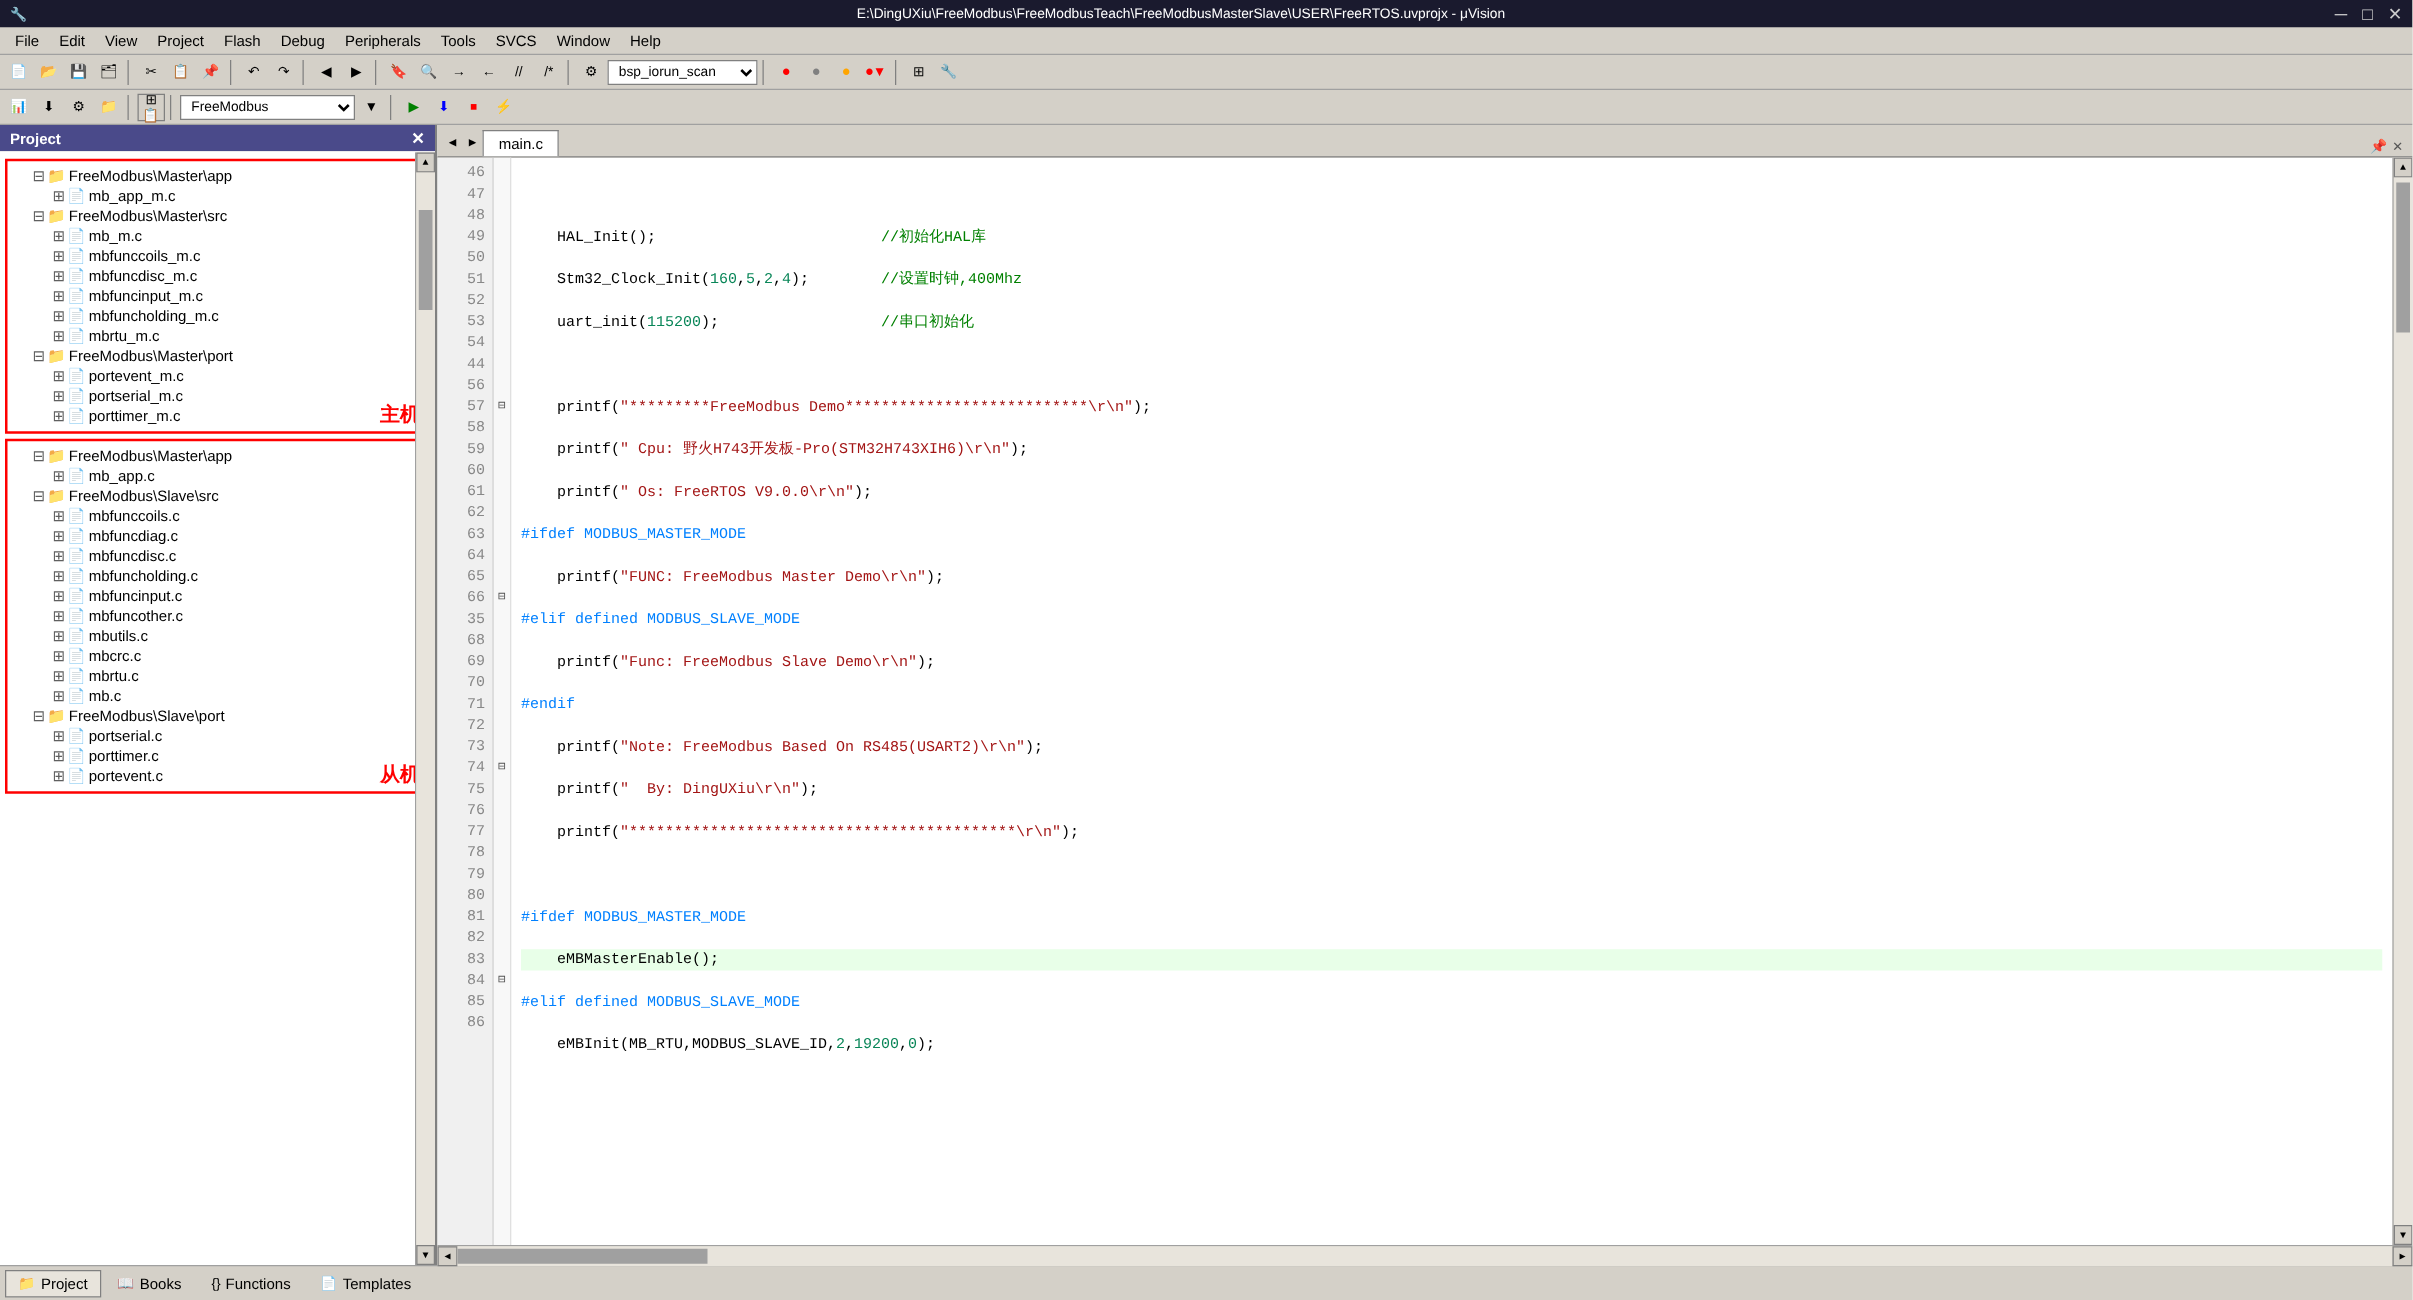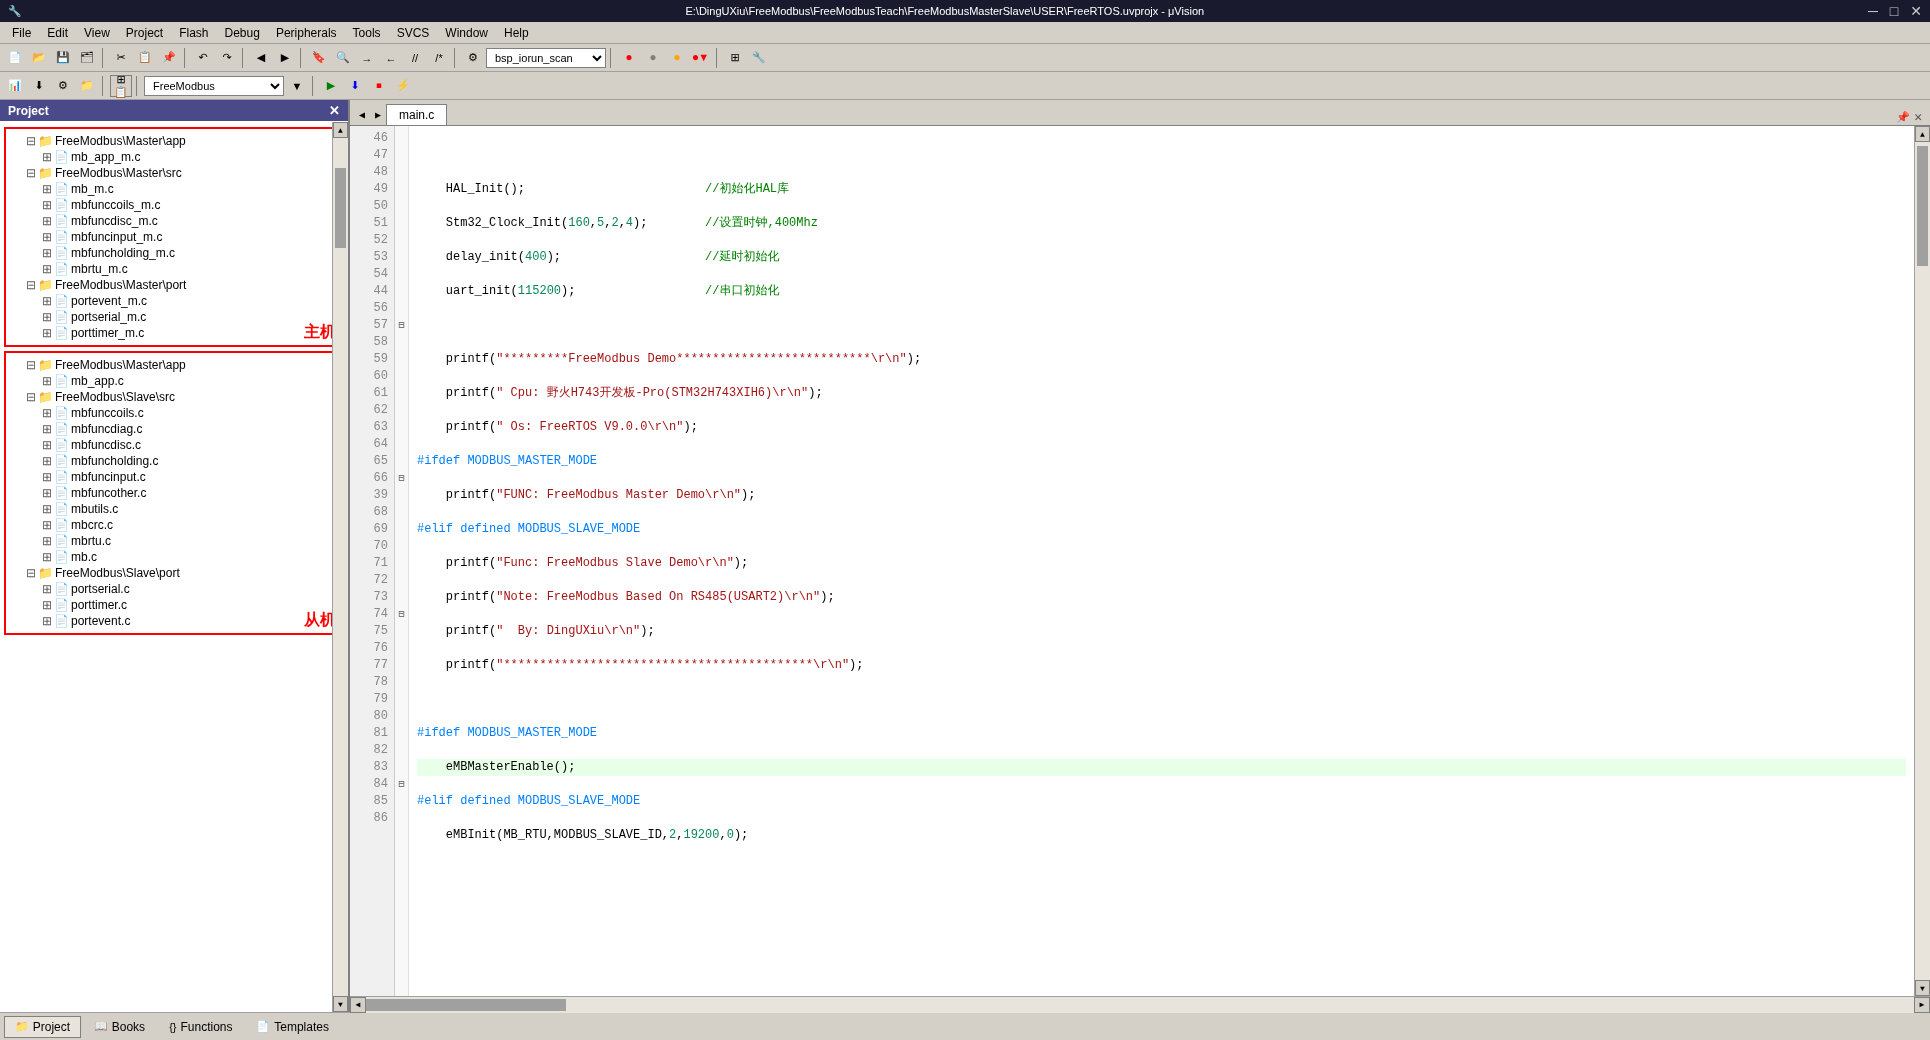--- a/index.html
+++ b/index.html
@@ -369,21 +369,21 @@
         <div>57</div>
         <div>58</div>
         <div>59</div>
         <div>60</div>
         <div>61</div>
         <div>62</div>
         <div>63</div>
         <div>64</div>
         <div>65</div>
         <div>66</div>
-        <div>39</div>
+        <div>35</div>
         <div>68</div>
         <div>69</div>
         <div>70</div>
         <div>71</div>
         <div>72</div>
         <div>73</div>
         <div>74</div>
         <div>75</div>
         <div>76</div>
         <div>77</div>
@@ -439,30 +439,30 @@
         <div style="height:17px;"></div>
         <div style="height:17px; color:#555;">⊟</div>
         <div style="height:17px;"></div>
         <div style="height:17px;"></div>
       </div>
 
       <div style="flex:1; padding:4px 8px; overflow:auto; line-height:17px; font-size:12px; font-family:'Courier New',monospace; white-space:pre; color:#000;">
 <div style="height:17px;"> </div>
 <div style="height:17px;">    HAL_Init();                         <span style="color:#008000;">//初始化HAL库</span></div>
 <div style="height:17px;">    Stm32_Clock_Init(<span style="color:#098658;">160</span>,<span style="color:#098658;">5</span>,<span style="color:#098658;">2</span>,<span style="color:#098658;">4</span>);        <span style="color:#008000;">//设置时钟,400Mhz</span></div>
-<div style="height:17px;">    delay_init(<span style="color:#098658;">400</span>);                    <span style="color:#008000;">//延时初始化</span></div>
 <div style="height:17px;">    uart_init(<span style="color:#098658;">115200</span>);                  <span style="color:#008000;">//串口初始化</span></div>
 <div style="height:17px;"> </div>
 <div style="height:17px;">    printf(<span style="color:#a31515;">"*********FreeModbus Demo***************************\r\n"</span>);</div>
 <div style="height:17px;">    printf(<span style="color:#a31515;">" Cpu: 野火H743开发板-Pro(STM32H743XIH6)\r\n"</span>);</div>
 <div style="height:17px;">    printf(<span style="color:#a31515;">" Os: FreeRTOS V9.0.0\r\n"</span>);</div>
 <div style="height:17px;"><span style="color:#0080ff;">#ifdef MODBUS_MASTER_MODE</span></div>
 <div style="height:17px;">    printf(<span style="color:#a31515;">"FUNC: FreeModbus Master Demo\r\n"</span>);</div>
 <div style="height:17px;"><span style="color:#0080ff;">#elif defined MODBUS_SLAVE_MODE</span></div>
 <div style="height:17px;">    printf(<span style="color:#a31515;">"Func: FreeModbus Slave Demo\r\n"</span>);</div>
+<div style="height:17px;"><span style="color:#0080ff;">#endif</span></div>
 <div style="height:17px;">    printf(<span style="color:#a31515;">"Note: FreeModbus Based On RS485(USART2)\r\n"</span>);</div>
 <div style="height:17px;">    printf(<span style="color:#a31515;">"  By: DingUXiu\r\n"</span>);</div>
 <div style="height:17px;">    printf(<span style="color:#a31515;">"*******************************************\r\n"</span>);</div>
 <div style="height:17px;"> </div>
 <div style="height:17px;"><span style="color:#0080ff;">#ifdef MODBUS_MASTER_MODE</span></div>
 <div style="height:17px; background:#e8ffe8;">    eMBMasterEnable();</div>
 <div style="height:17px;"><span style="color:#0080ff;">#elif defined MODBUS_SLAVE_MODE</span></div>
 <div style="height:17px;">    eMBInit(MB_RTU,MODBUS_SLAVE_ID,<span style="color:#098658;">2</span>,<span style="color:#098658;">19200</span>,<span style="color:#098658;">0</span>);</div>
 
 

